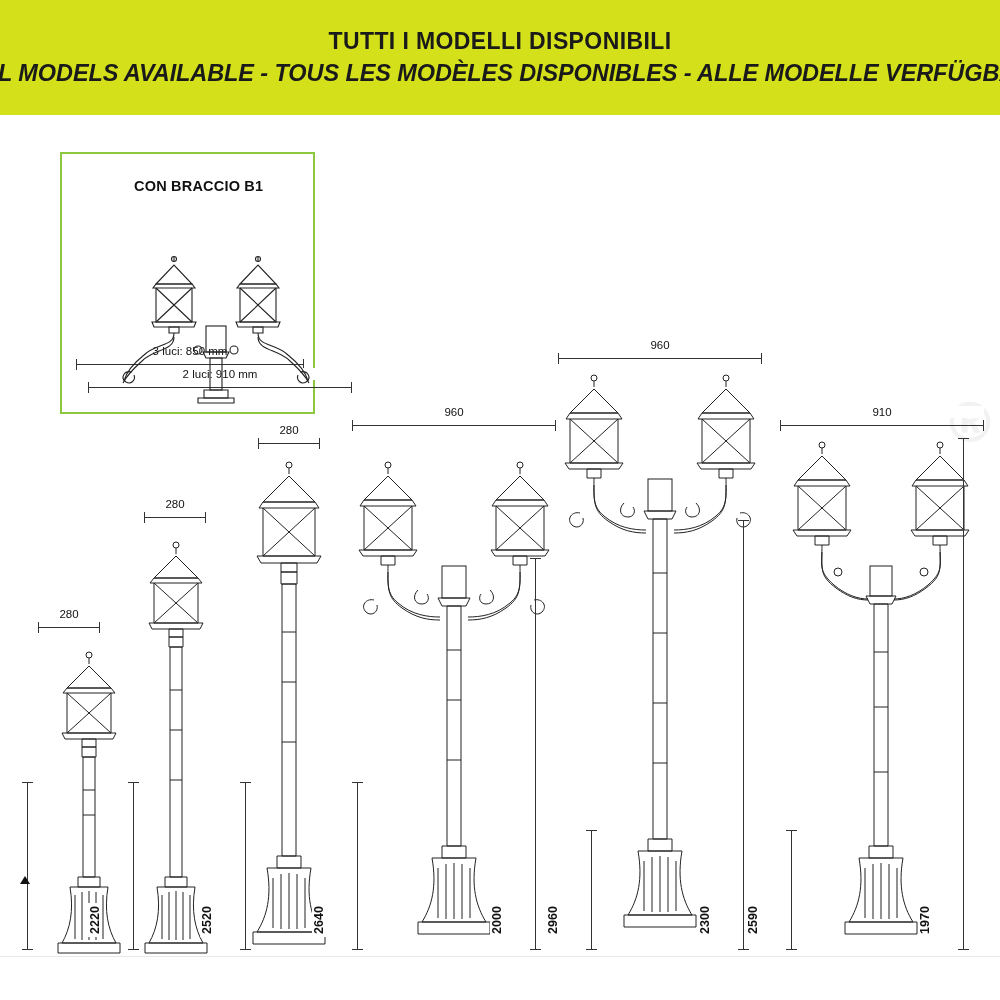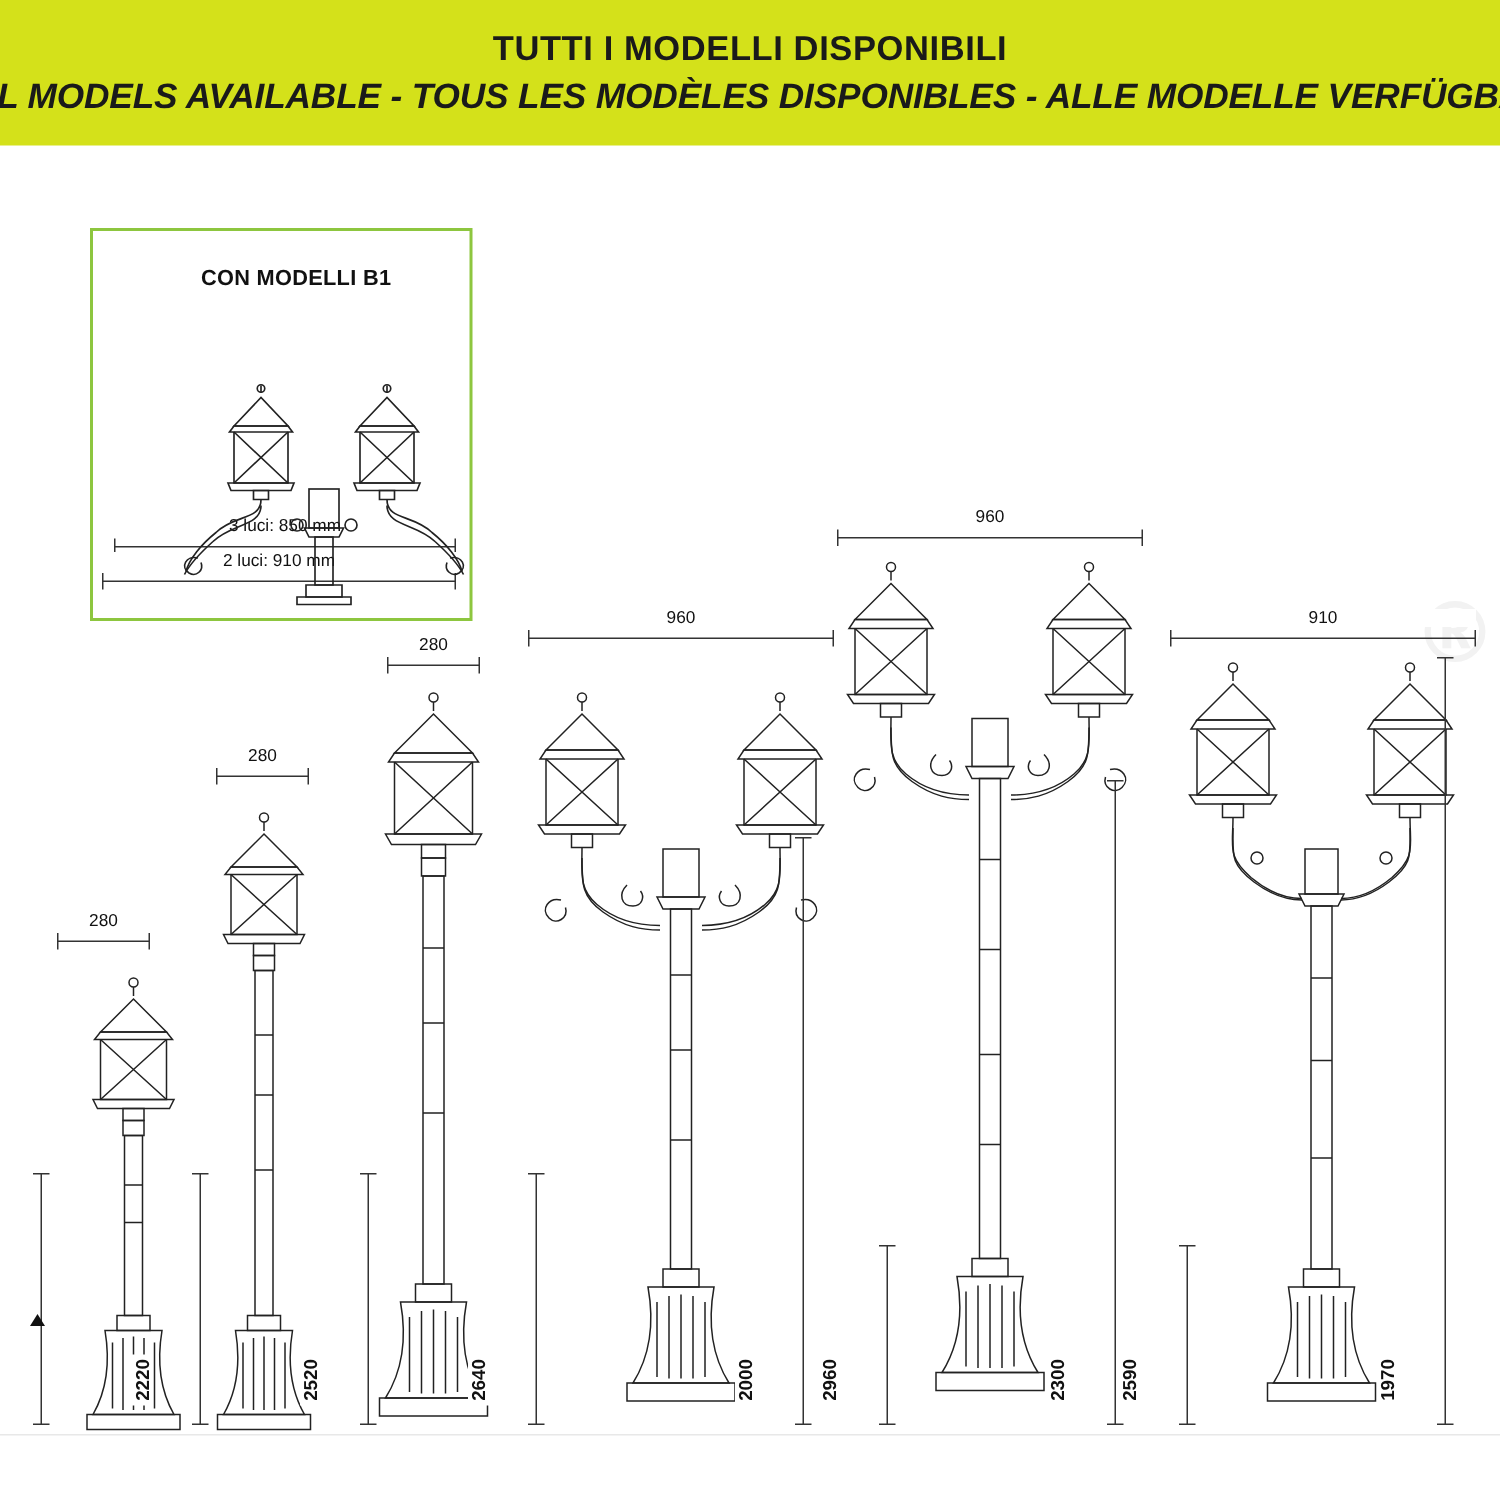--- a/index.html
+++ b/index.html
@@ -5,21 +5,21 @@
   html,body{margin:0;padding:0;}
   body{
     width:1000px;height:1000px;
     background:#ffffff;
     font-family:"Liberation Sans", sans-serif;
     overflow:hidden;
     position:relative;
   }
   
   .header{
-    position:absolute;left:0;top:0;width:1000px;height:97px;
+    position:absolute;left:0;top:0;width:1000px;height:115px;
     background:#d4e11a;
     display:flex;flex-direction:column;align-items:center;justify-content:center;
     box-sizing:border-box;
   }
   .header .line1{
     font-size:23px;font-weight:bold;color:#1a1a1a;letter-spacing:.4px;
     line-height:30px;
   }
   .header .line2{
     font-size:23.5px;font-weight:bold;font-style:italic;color:#1a1a1a;
@@ -86,29 +86,29 @@
 <div class="header">
   <div class="line1">TUTTI I MODELLI DISPONIBILI</div>
   <div class="line2">ALL MODELS AVAILABLE - TOUS LES MODÈLES DISPONIBLES - ALLE MODELLE VERFÜGBAR</div>
 </div>
 
 <div class="watermark">
   <span class="reg">®</span>
 </div>
 
 <div class="callout">
-  <div class="title">CON MODELLI B1</div>
+  <div class="title">CON BRACCIO B1</div>
 
   <div class="dimline" style="left:14px;top:205px;width:228px;">
     <div class="bar"></div>
       <div class="cap l"></div>
       <div class="cap r"></div>
     <div class="lbl"><span>3 luci: 850 mm</span></div>
   </div>
-  <div class="dimline" style="left:6px;top:228px;width:236px;">
+  <div class="dimline" style="left:26px;top:228px;width:264px;">
     <div class="bar"></div>
       <div class="cap l"></div>
       <div class="cap r"></div>
     <div class="lbl"><span>2 luci: 910 mm</span></div>
   </div>
 
   <svg style="position:absolute;left:8px;top:100px;" width="240" height="150" viewBox="0 0 240 150">
     <g fill="none" stroke="#222" stroke-width="1.1">
 
       <path d="M104 8 l0 -5"></path>

